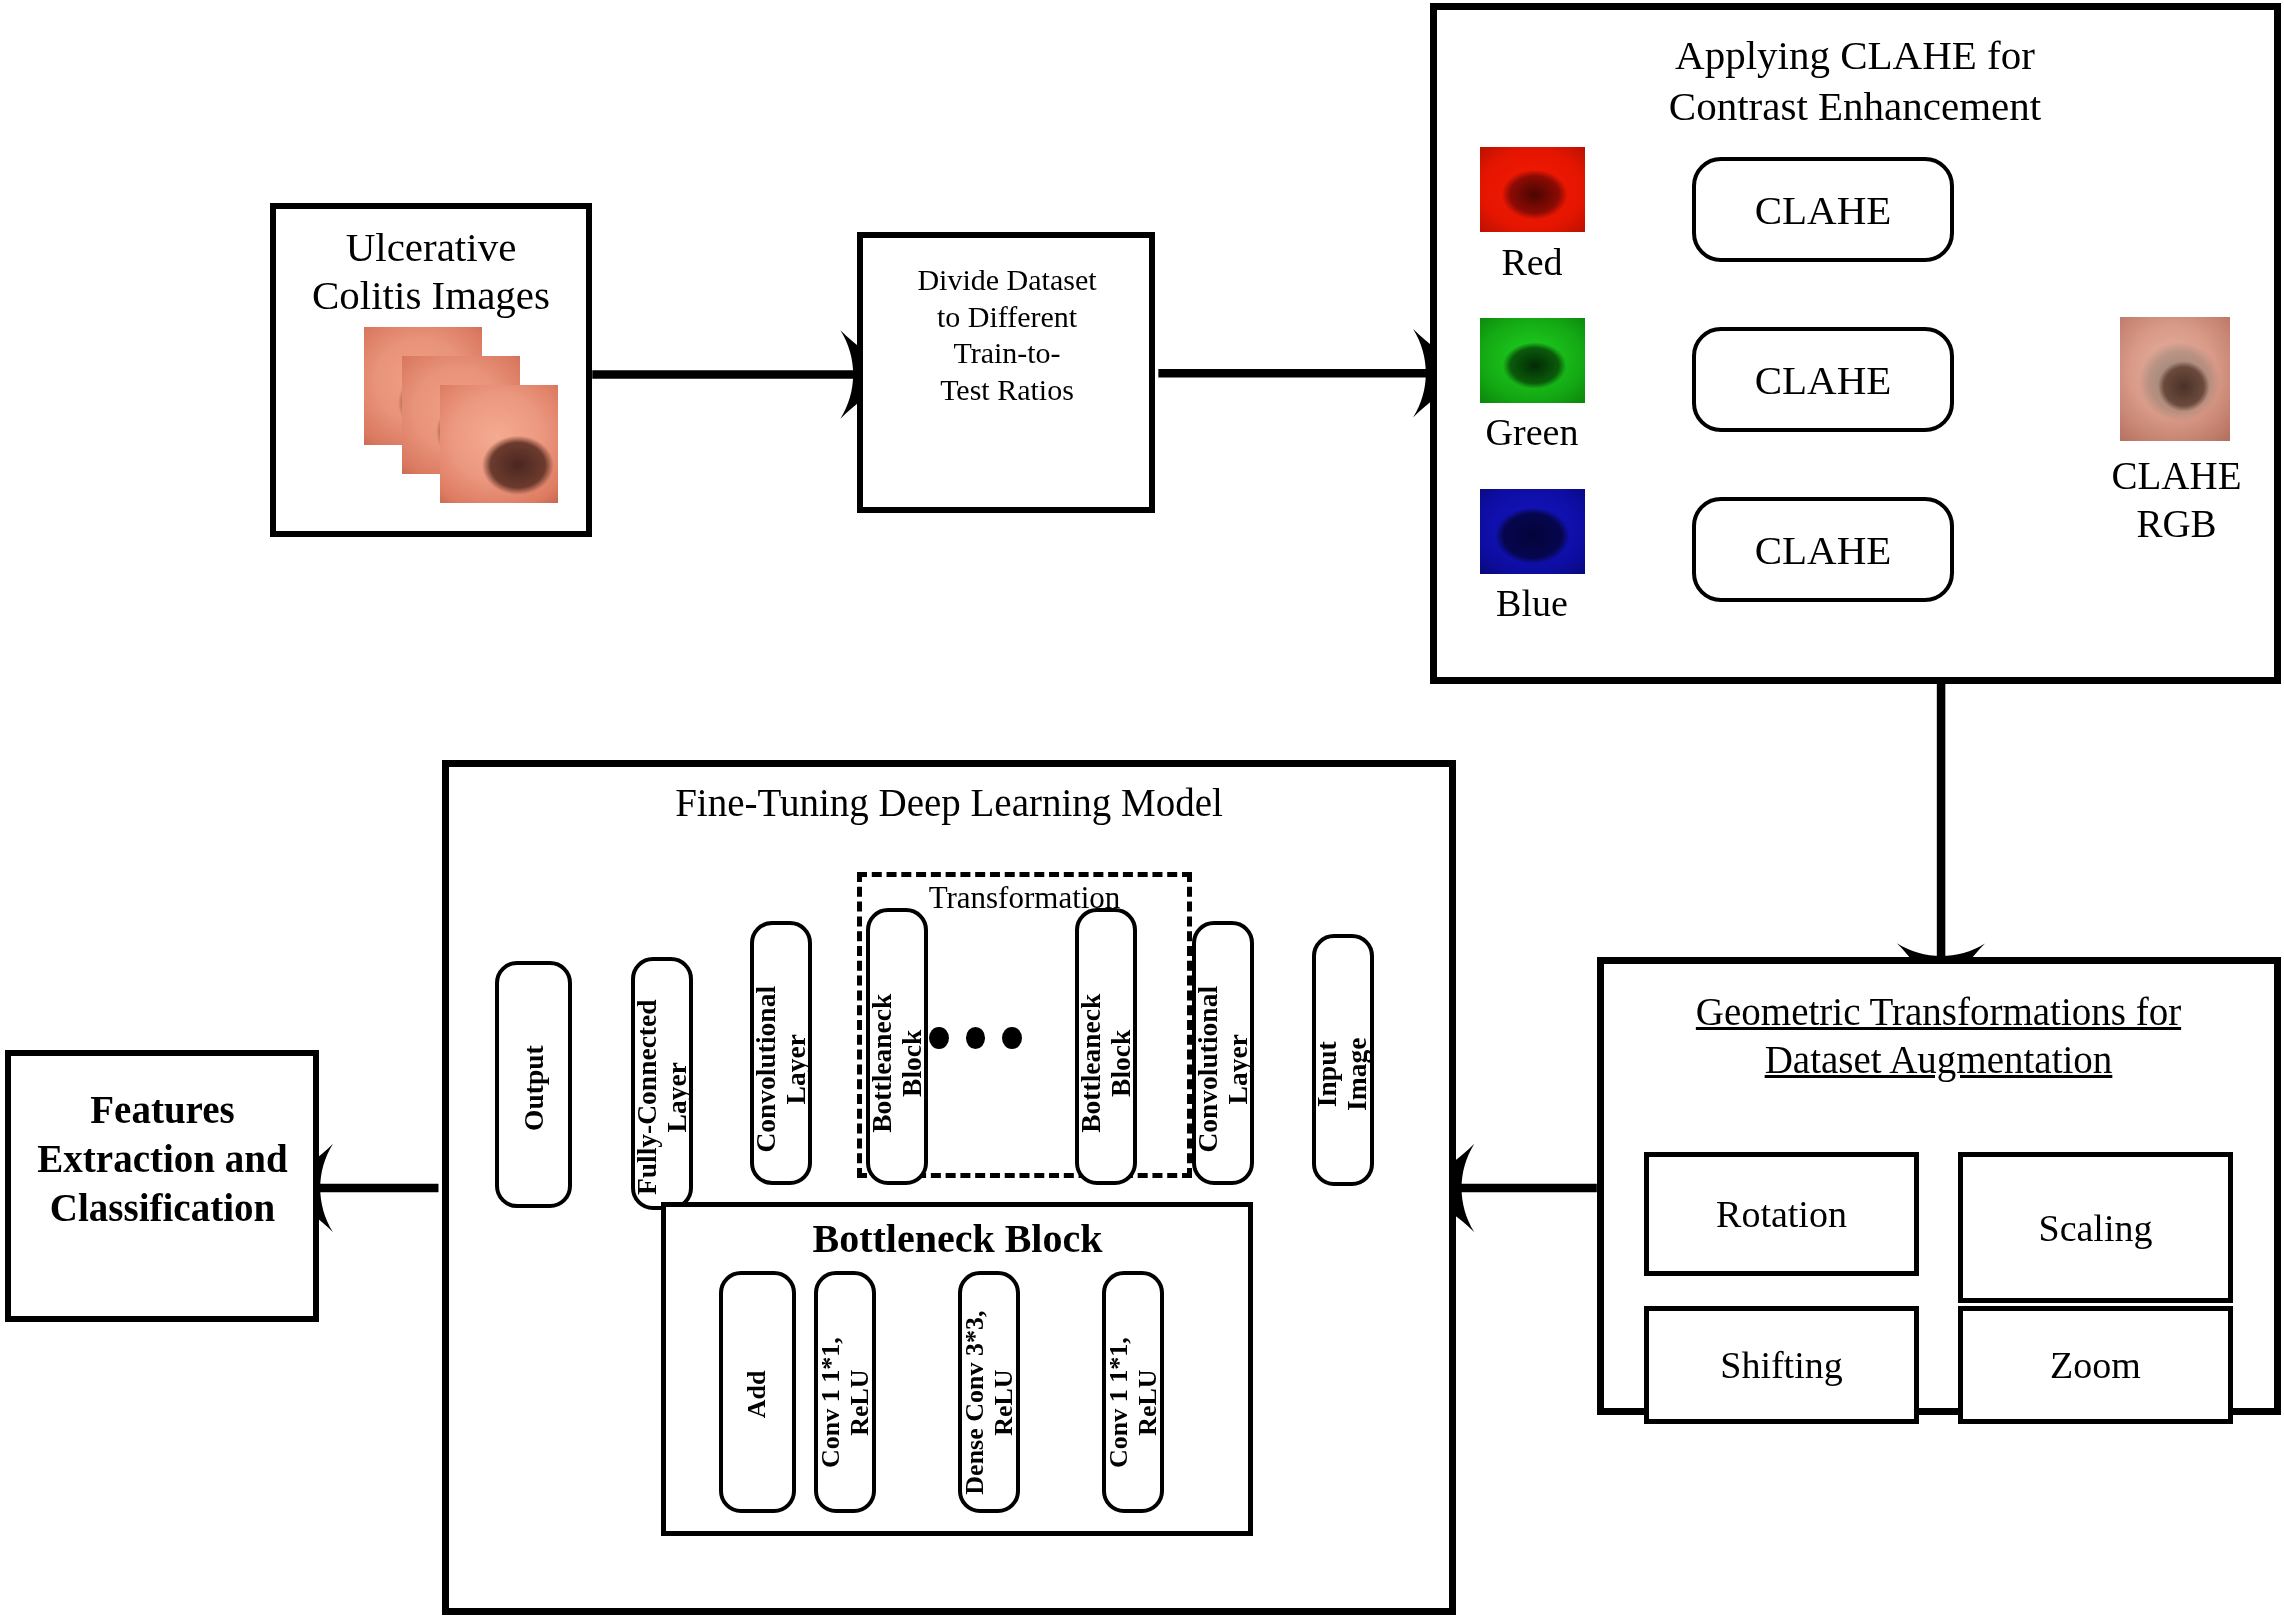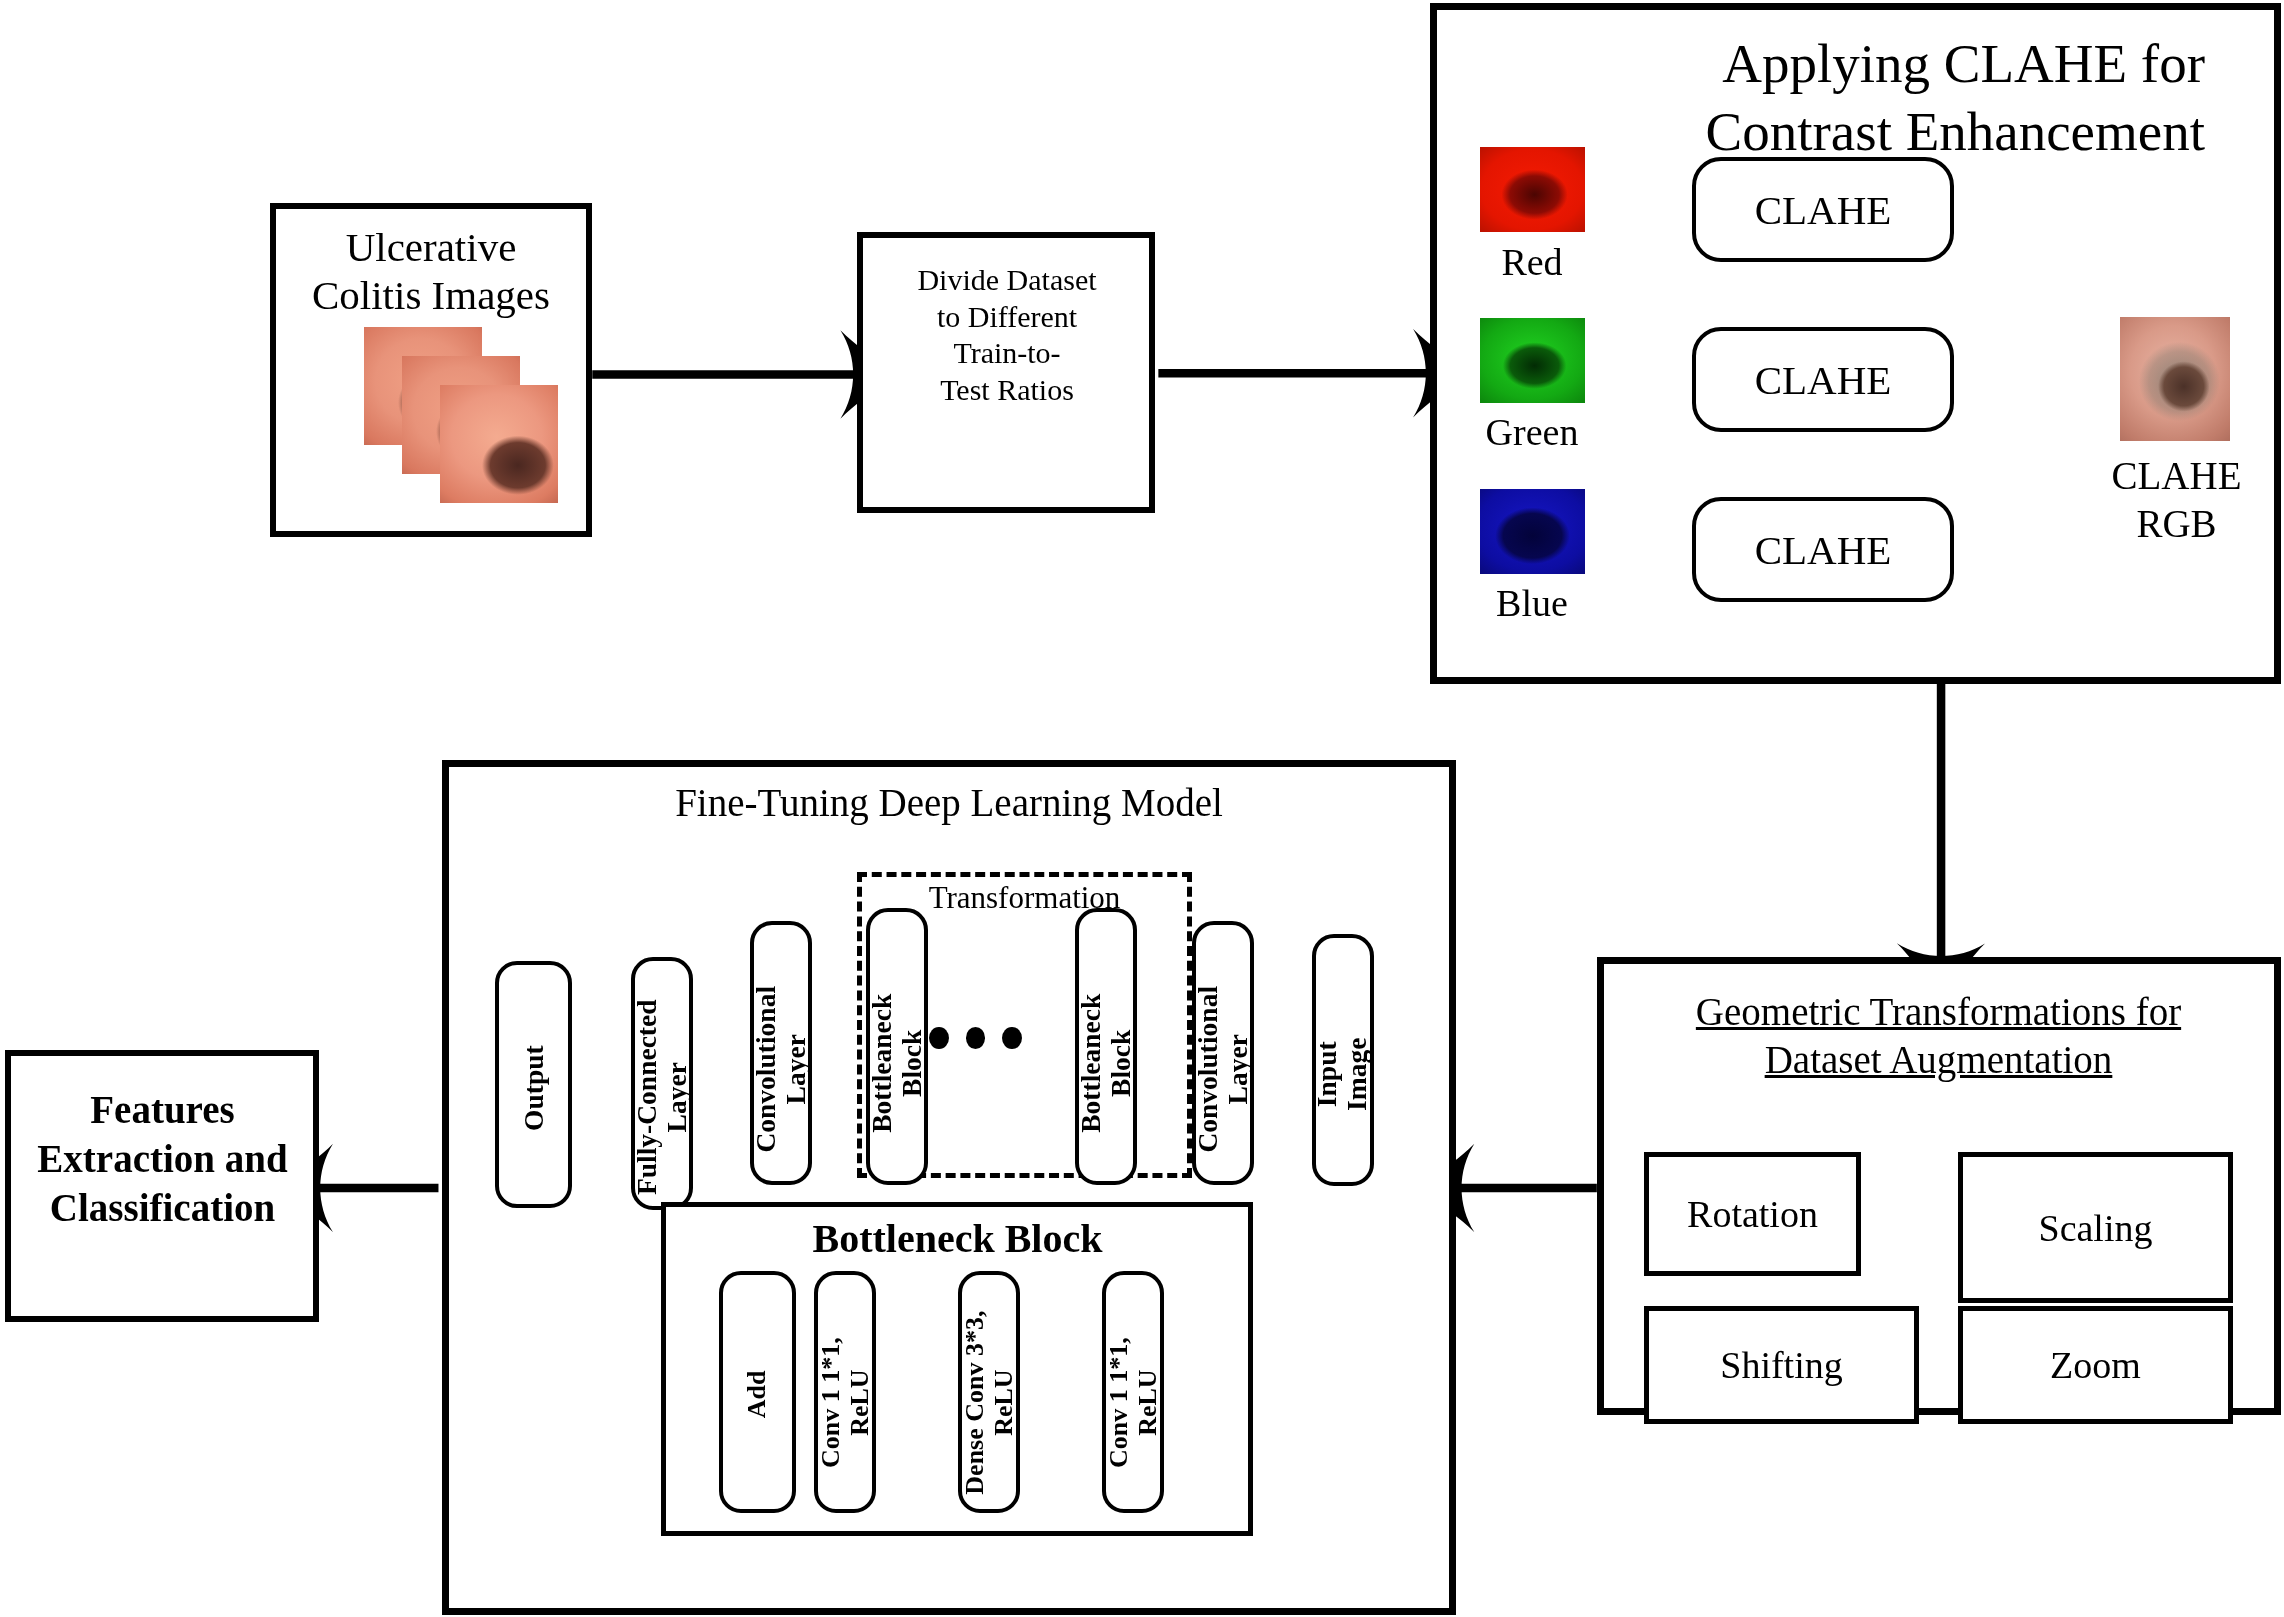--- a/index.html
+++ b/index.html
@@ -92,21 +92,21 @@
   </div>
 
   <div class="box" style="left:857px;top:232px;width:298px;height:281px;">
   </div>
   <div class="lbl" style="left:863px;top:262px;width:288px;font-size:30px;line-height:1.22;">Divide Dataset
 to Different
 Train-to-
 Test Ratios</div>
 
   <div class="panel" style="left:1430px;top:3.3px;width:851px;height:681px;"></div>
-  <div class="lbl" style="left:1505px;top:29.5px;width:700px;font-size:55px;line-height:1.25;text-align:right;">Applying CLAHE for
+  <div class="lbl" style="left:1505px;top:29.5px;width:700px;font-size:41px;line-height:1.25;">Applying CLAHE for
 Contrast Enhancement</div>
 
   <div class="thumb" style="left:1480px;top:147px;width:105px;height:85px;
        background:radial-gradient(ellipse 45% 42% at 52% 56%, #4b0502 0%, #8d0b04 52%, rgba(141,11,4,0) 70%),
                   radial-gradient(ellipse 88% 86% at 50% 50%, #f51b03 0%, #e41500 55%, #a81000 92%), #140000;"></div>
   <div class="lbl" style="left:1447px;top:240px;width:170px;font-size:38px;">Red</div>
 
   <div class="thumb" style="left:1480px;top:318px;width:105px;height:85px;
        background:radial-gradient(ellipse 42% 38% at 52% 56%, #022b04 0%, #0a5b0a 55%, rgba(10,91,10,0) 72%),
                   radial-gradient(ellipse 88% 86% at 50% 48%, #21d321 0%, #13a913 55%, #0a7a0a 92%), #000f00;"></div>
@@ -133,21 +133,21 @@
          radial-gradient(ellipse 46% 40% at 54% 52%, #8a7a6e 0%, rgba(138,122,110,0.45) 60%, rgba(138,122,110,0) 80%),
          radial-gradient(ellipse 92% 88% at 48% 44%, #e8b4a4 0%, #d99a88 42%, #c07c6a 72%, #9d5f50 100%),
          #140b08;"></div>
   <div class="lbl" style="left:2088px;top:452px;width:177px;font-size:39px;line-height:1.22;">CLAHE
 RGB</div>
 
   <div class="panel" style="left:1597px;top:957px;width:684px;height:458px;"></div>
   <div class="lbl" style="left:1616px;top:988px;width:645px;font-size:39px;line-height:1.24;text-decoration:underline;">Geometric Transformations for
 Dataset Augmentation</div>
 
-  <div class="box box-thin" style="left:1644px;top:1152px;width:217px;height:124px;">
+  <div class="box box-thin" style="left:1644px;top:1152px;width:275px;height:124px;">
     <span style="font-size:38px;">Rotation</span>
   </div>
   <div class="box box-thin" style="left:1958px;top:1152px;width:275px;height:151px;">
     <span style="font-size:38px;">Scaling</span>
   </div>
   <div class="box box-thin" style="left:1644px;top:1306px;width:275px;height:118px;">
     <span style="font-size:38px;">Shifting</span>
   </div>
   <div class="box box-thin" style="left:1958px;top:1306px;width:275px;height:118px;">
     <span style="font-size:38px;">Zoom</span>

